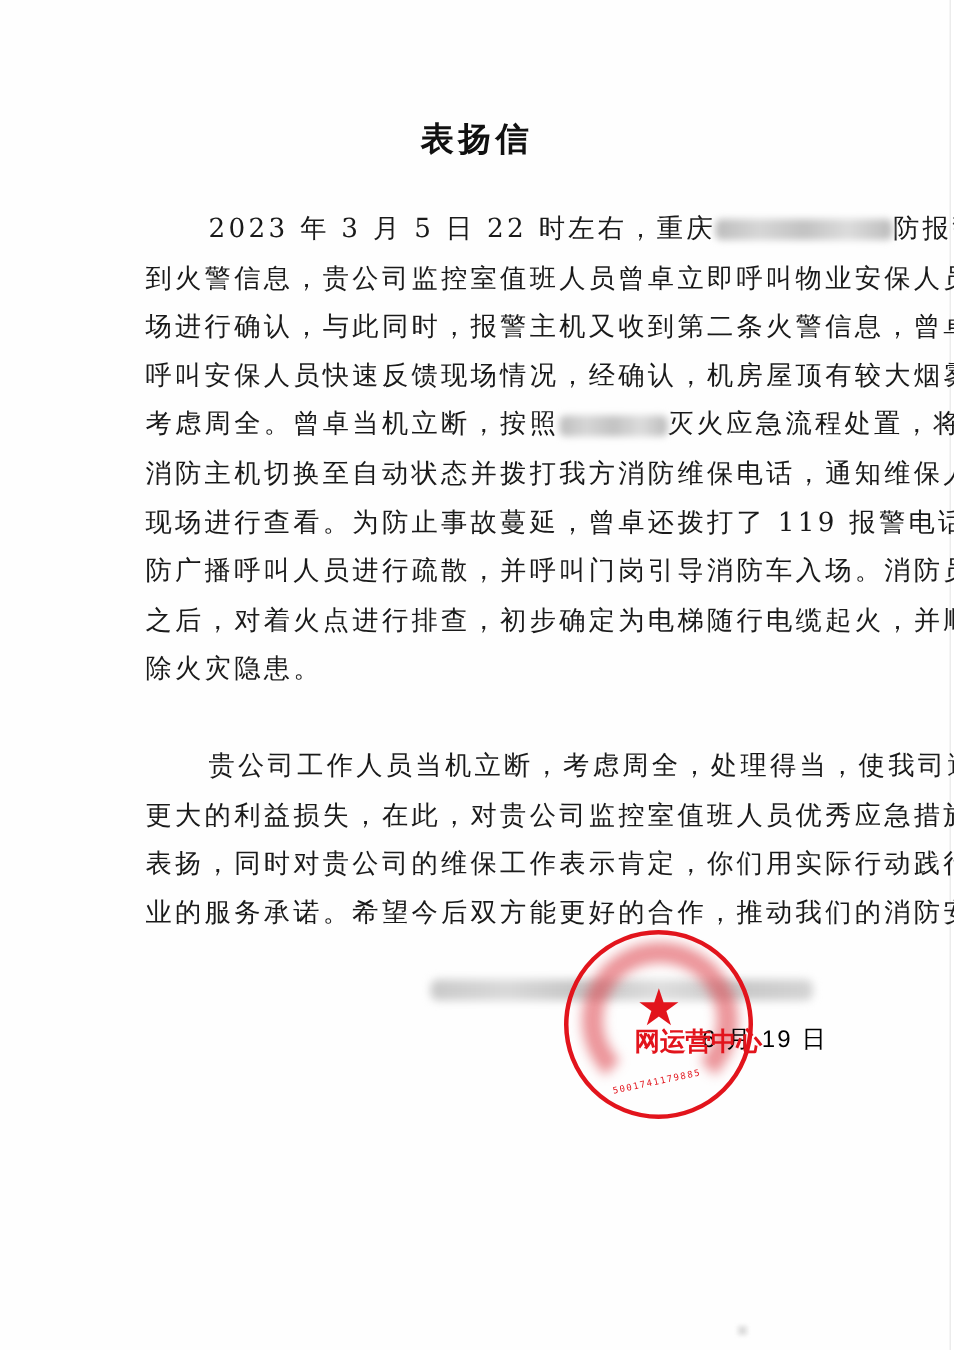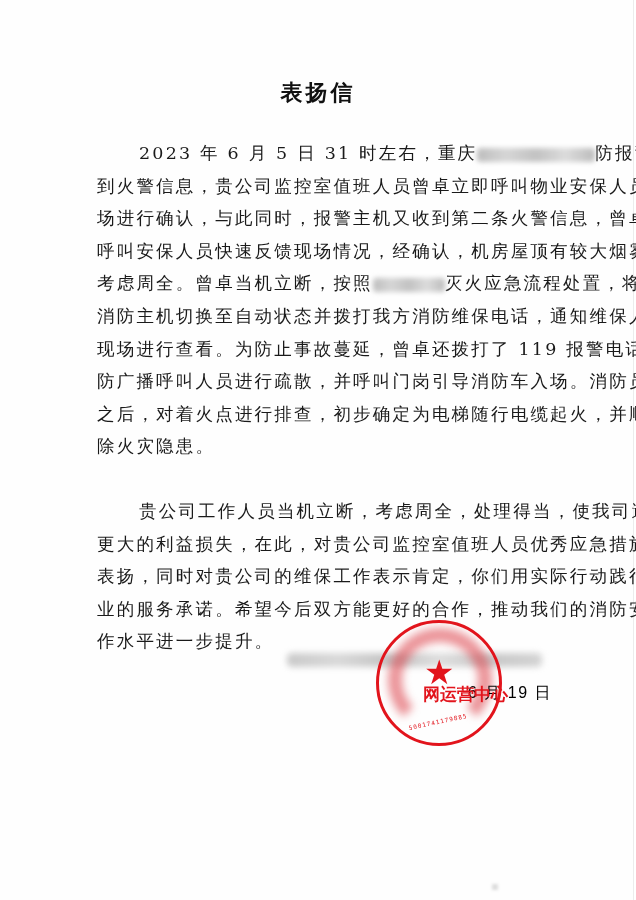--- a/index.html
+++ b/index.html
@@ -40,41 +40,40 @@
 </head>
 <body>
 
 <div class="page">
 
   <div class="title">表扬信</div>
 
 
   <div class="body-text p1">
     <span class="line indent">
-      <span>2023 年 6 月 5 日 31 时左右，重庆</span><span class="redacted" style="width:118px"></span><span>防报警主机收</span>
+      <span>2023 年 3 月 5 日 22 时左右，重庆</span><span class="redacted" style="width:118px"></span><span>防报警主机收</span>
     </span>
     <span class="line">到火警信息，贵公司监控室值班人员曾卓立即呼叫物业安保人员对现</span>
     <span class="line">场进行确认，与此同时，报警主机又收到第二条火警信息，曾卓再次</span>
     <span class="line">呼叫安保人员快速反馈现场情况，经确认，机房屋顶有较大烟雾，但</span>
     <span class="line">
       <span>考虑周全。曾卓当机立断，按照</span><span class="redacted" style="width:72px"></span><span>灭火应急流程处置，将</span>
     </span>
     <span class="line">消防主机切换至自动状态并拨打我方消防维保电话，通知维保人员来</span>
     <span class="line">现场进行查看。为防止事故蔓延，曾卓还拨打了 119 报警电话，用消</span>
     <span class="line">防广播呼叫人员进行疏散，并呼叫门岗引导消防车入场。消防员抵达</span>
     <span class="line">之后，对着火点进行排查，初步确定为电梯随行电缆起火，并顺利排</span>
     <span class="line">除火灾隐患。</span>
   </div>
 
   <div class="body-text p2">
     <span class="line indent">贵公司工作人员当机立断，考虑周全，处理得当，使我司避免了</span>
     <span class="line">更大的利益损失，在此，对贵公司监控室值班人员优秀应急措施提出</span>
     <span class="line">表扬，同时对贵公司的维保工作表示肯定，你们用实际行动践行了企</span>
     <span class="line">业的服务承诺。希望今后双方能更好的合作，推动我们的消防安全工</span>
-    <span class="line">作水平进一步提升。</span>
   </div>
 
   <div class="signature"></div>
 
   <div class="stamp-ring-blur"></div>
   <div class="stamp"></div>
   <div class="stamp-star">★</div>
 
   <div class="date" style="left:468px">6 月 19 日</div>
   <div class="stamp-text">网运营中心</div>

